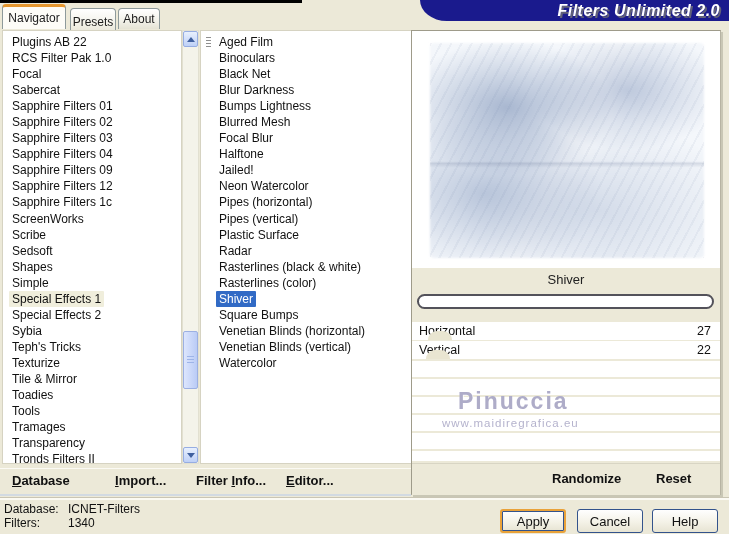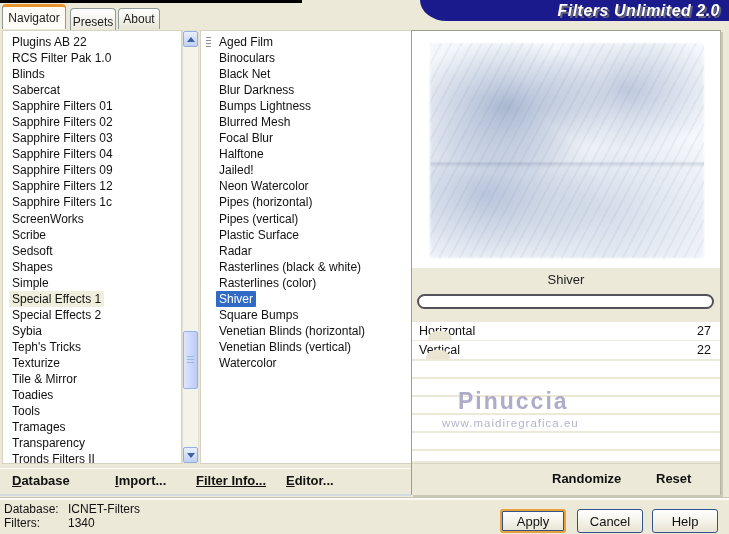--- a/index.html
+++ b/index.html
@@ -87,21 +87,21 @@
   .randomize{left:140px;}
   .reset{left:244px;}
 
   
   #toolbar{position:absolute;left:0;top:468px;width:411px;height:25px;background:#ece9d8;
        border-top:1px solid #fbfaf4;border-bottom:2px solid #d4dcе9;
        box-shadow:0 2px 0 rgba(190,205,235,.55);}
   .tb{position:absolute;top:4px;font-weight:bold;font-size:13px;color:#111;background:none;border:none;
        font-family:inherit;padding:0;cursor:default;}
   .tb .u{text-decoration:underline;}
-  .tb1{left:12px;}.tb2{left:115px;}.tb3{left:196px;text-decoration:underline;}.tb4{left:286px;}
+  .tb1{left:12px;}.tb2{left:115px;}.tb3{left:196px;}.tb4{left:286px;}
 
   .groove{position:absolute;left:0;top:497px;width:729px;height:2px;background:#fbfaf3;
        border-top:1px solid #c9c5b4;}
 
   #status{position:absolute;left:4px;top:502px;font-size:12px;line-height:14px;}
   .status-row{display:grid;grid-template-columns:64px auto;}
 
   .xp-btn{position:absolute;top:509px;width:66px;height:24px;font-size:13px;color:#111;
        background:linear-gradient(#fefefe,#f4f2e7 55%,#e7e4d3);border:1px solid #33538c;
        border-radius:3px;font-family:inherit;box-sizing:border-box;}
@@ -122,21 +122,21 @@
 
   <div id="tabs">
       <div class="tab active" style="left: 2px; top: 4px; width: 64px; height: 25px;">Navigator</div>
       <div class="tab" style="left: 70px; top: 8px; width: 46px; height: 26px;">Presets</div>
       <div class="tab" style="left: 118px; top: 8px; width: 42px; height: 21px;">About</div>
     </div>
 
   <div id="left-list" class="listbox">
       <div class="lrow"><span class="item-label">Plugins AB 22</span></div>
       <div class="lrow"><span class="item-label">RCS Filter Pak 1.0</span></div>
-      <div class="lrow"><span class="item-label">Blinds</span></div>
+      <div class="lrow"><span class="item-label">Focal</span></div>
       <div class="lrow"><span class="item-label">Sabercat</span></div>
       <div class="lrow"><span class="item-label">Sapphire Filters 01</span></div>
       <div class="lrow"><span class="item-label">Sapphire Filters 02</span></div>
       <div class="lrow"><span class="item-label">Sapphire Filters 03</span></div>
       <div class="lrow"><span class="item-label">Sapphire Filters 04</span></div>
       <div class="lrow"><span class="item-label">Sapphire Filters 09</span></div>
       <div class="lrow"><span class="item-label">Sapphire Filters 12</span></div>
       <div class="lrow"><span class="item-label">Sapphire Filters 1c</span></div>
       <div class="lrow"><span class="item-label">ScreenWorks</span></div>
       <div class="lrow"><span class="item-label">Scribe</span></div>

